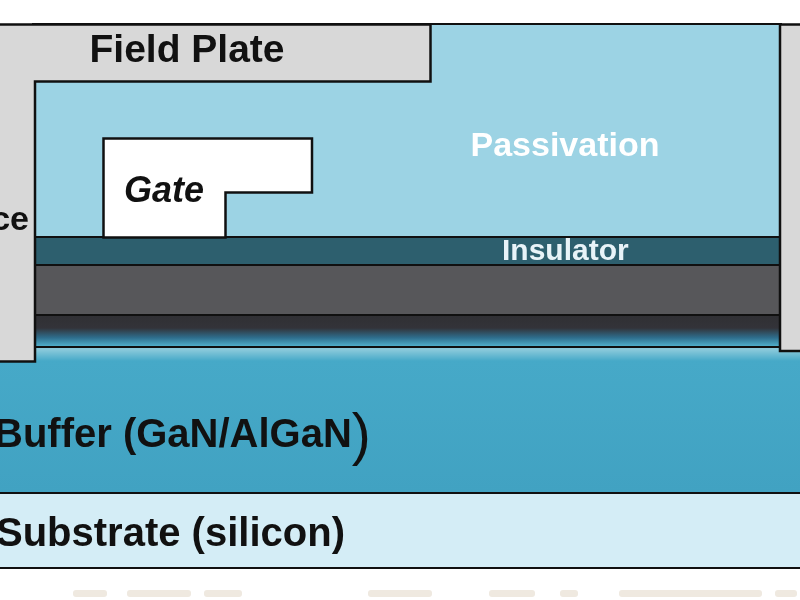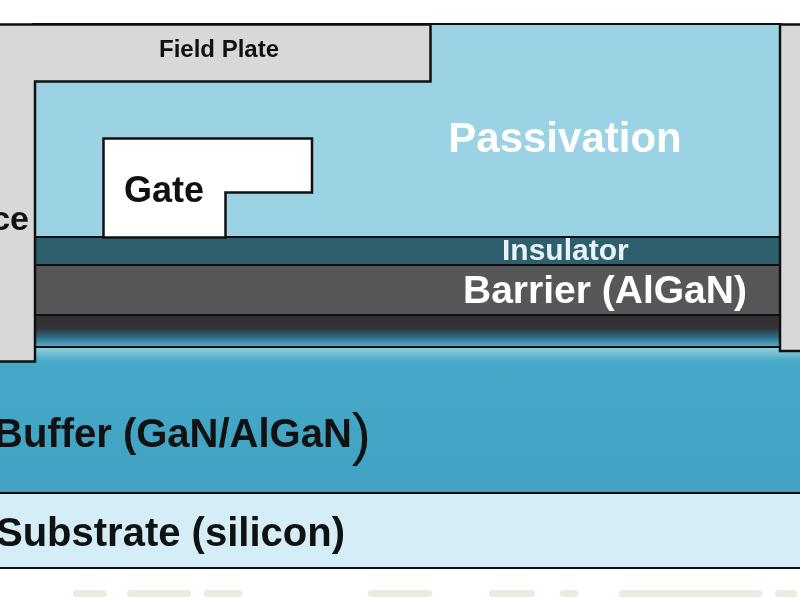--- a/index.html
+++ b/index.html
@@ -47,23 +47,23 @@
   .electrode { fill: var(--electrode-gray); stroke: var(--outline); stroke-width: 2.5; }
   .gate-poly { fill: #ffffff; stroke: var(--outline); stroke-width: 2.5; }
 
   
   .lbl {
     position: absolute; display: flex; align-items: center; justify-content: center;
     font-weight: bold; white-space: nowrap; z-index: 4; letter-spacing: 0;
     color: #111111;
   }
   .lbl.light { color: var(--light-text); }
-  .lbl-field-plate { left: 69px;  top: 26px;  width: 300px; height: 46px; font-size: 24px; text-align: center; }
-  .lbl-passivation { left: 415px; top: 115px; width: 300px; height: 46px; font-size: 42px; }
-  .lbl-gate        { left: 103px; top: 167px; width: 122px; height: 46px; font-size: 36px; }
+  .lbl-field-plate { left: 37px;  top: 26px;  width: 300px; height: 46px; font-size: 39px; text-align: center; }
+  .lbl-passivation { left: 415px; top: 121px; width: 300px; height: 46px; font-size: 34px; }
+  .lbl-gate        { left: 103px; top: 167px; width: 122px; height: 46px; font-size: 36px; font-style: italic; }
   .lbl-source      { left: -141px; top: 196px; width: 170px; height: 44px; font-size: 34px;
                      justify-content: flex-end; }
   .lbl-insulator   { left: 462px; top: 236px; height: 28px; font-size: 30px; color: #e8f3f8; margin-left: 40px; }
   .lbl-barrier     { left: 463px; top: 267px; height: 46px; font-size: 39px; }
   .lbl-twodeg      { left: 537px; top: 317px; height: 28px; font-size: 31px; }
   .lbl-buffer      { left: -6px;  top: 406px; height: 54px; font-size: 40px; }
   .lbl-substrate   { left: -4px;  top: 505px; height: 54px; font-size: 40px; }
   .big-paren { font-size: 57px; font-weight: 400; position: relative; top: 1px; }
 
   
@@ -90,21 +90,20 @@
     <path class="electrode" d="M -6 24.5 L 430.5 24.5 L 430.5 81.5 L 35 81.5 L 35 361.5 L -6 361.5 Z"></path>
     <path class="electrode" d="M 780 24.5 L 806 24.5 L 806 351 L 780 351 Z"></path>
     <path class="gate-poly" d="M 103.5 138.5 L 312 138.5 L 312 192.5 L 225.5 192.5 L 225.5 237.5 L 103.5 237.5 Z"></path>
   </svg>
 
   <div class="lbl lbl-field-plate">Field Plate</div>
   <div class="lbl lbl-passivation light">Passivation</div>
   <div class="lbl lbl-gate">Gate</div>
   <div class="lbl lbl-source">Source</div>
   <div class="lbl lbl-insulator">Insulator</div>
-  <div class="lbl lbl-barrier light">Barrier (AlGaN)</div>
   <div class="lbl lbl-buffer">
     <span>Buffer (GaN/AlGaN</span>
       <span class="big-paren">)</span>
   </div>
   <div class="lbl lbl-substrate">Substrate (silicon)</div>
 
   <div class="smudge" style="left:73px;width:34px"></div>
   <div class="smudge" style="left:127px;width:64px"></div>
   <div class="smudge" style="left:204px;width:38px"></div>
   <div class="smudge" style="left:368px;width:64px"></div>

